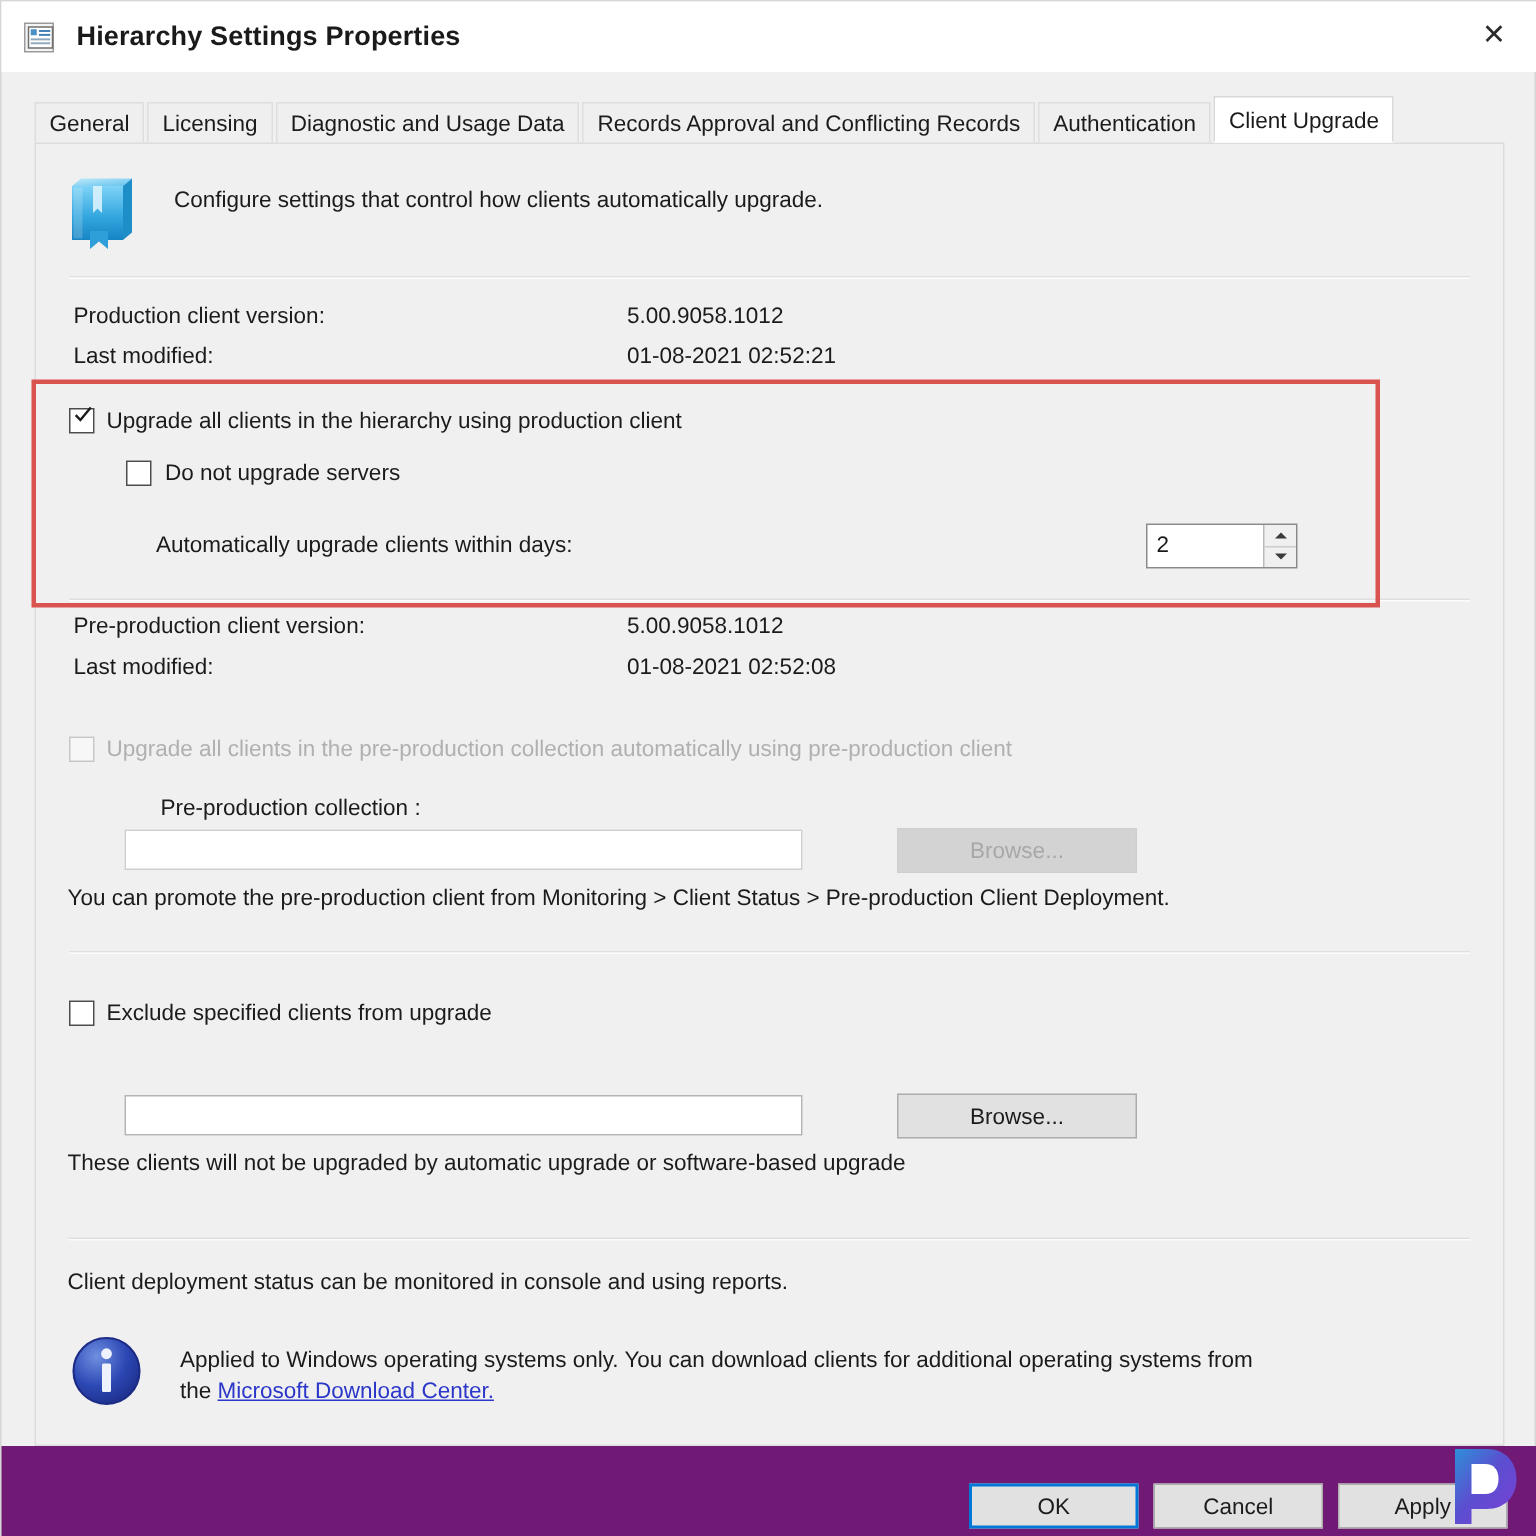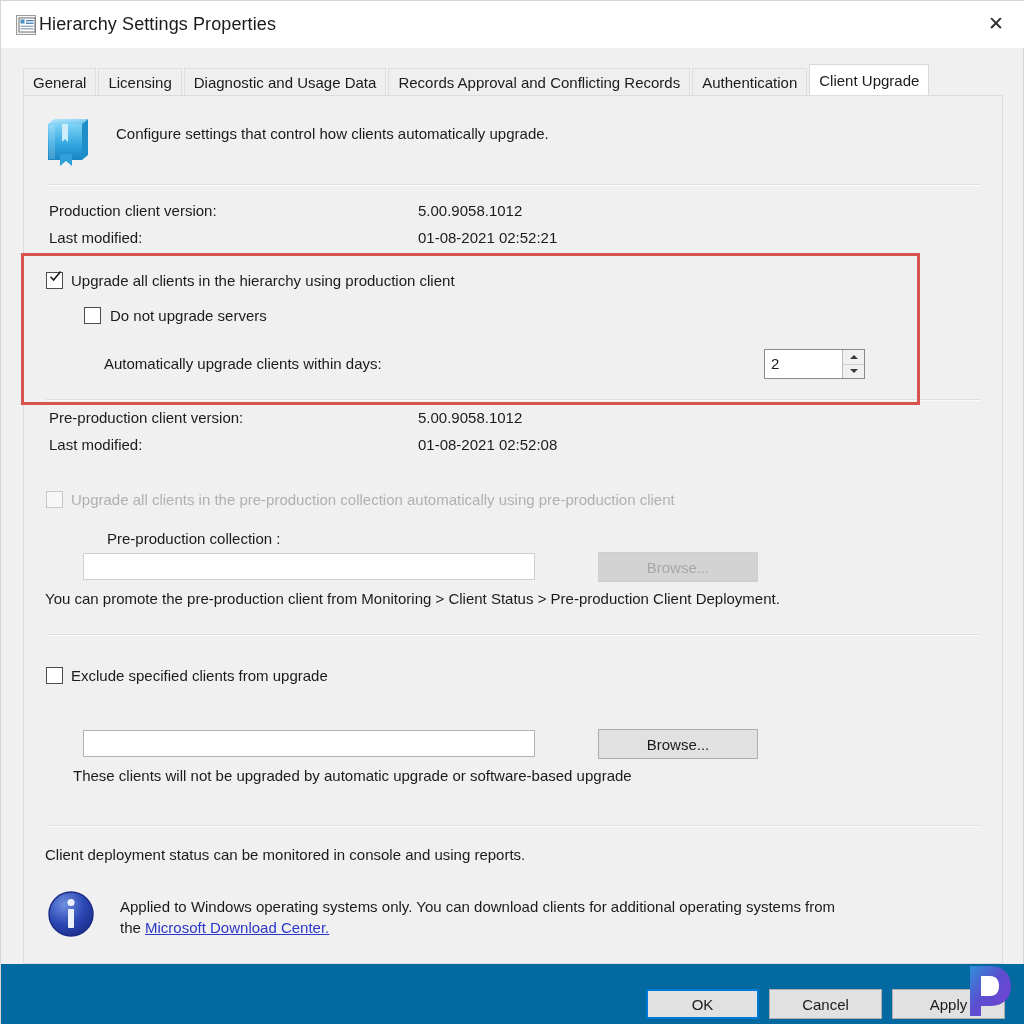--- a/index.html
+++ b/index.html
@@ -36,24 +36,26 @@
     display: flex;
     align-items: center;
   }
   .title-icon {
     width: 24px; height: 24px;
     margin-left: 14px;
     flex: 0 0 auto;
     position: relative;
   }
   .title-text {
+    margin-left: 12px;
     font-size: 18px;
     color: #1a1a1a;
     letter-spacing: 0.1px;
     white-space: nowrap;
+    font-weight: bold;
   }
   .titlebar-close {
     position: absolute;
     right: 0; top: 0;
     width: 58px; height: 44px;
     display: flex;
     align-items: center;
     justify-content: center;
     font-size: 19px;
     color: #2b2b2b;
@@ -242,21 +244,21 @@
     z-index: 20;
   }
 
   
   .footer {
     position: absolute;
     left: 0;
     top: 963px;
     width: 1024px;
     height: 61px;
-    background: #0369a1;
+    background: #701a75;
   }
 
   .para {
     position: absolute;
     font-size: 15px;
     color: #1b1b1b;
     line-height: 21px;
   }
 
   .watermark {
@@ -376,21 +378,21 @@
 
     <div class="hsep" style="left:22px; top:538px; width:934px;"></div>
 
     <div class="cb" style="left:22px; top:571px;"></div>
     <div class="lbl" style="left:47px; top:571px;">Exclude specified clients from upgrade</div>
 
     <div class="lbl" style="left:63px; top:634px;">Exclusion collection :</div>
     <div class="tbox" style="left:59px; top:634px; width:452px; height:27px;"></div>
     <div class="btn" style="left:574px; top:633px; width:160px; height:30px;">Browse...</div>
 
-    <div class="lbl" style="left:21px; top:671px;margin-left:28px;">These clients will not be upgraded by automatic upgrade or software-based upgrade</div>
+    <div class="lbl" style="left:21px; top:671px;">These clients will not be upgraded by automatic upgrade or software-based upgrade</div>
 
     <div class="hsep" style="left:22px; top:729px; width:934px;"></div>
 
     <div class="lbl" style="left:21px; top:750px;">Client deployment status can be monitored in console and using reports.</div>
 
     <span style="position:absolute; left:22px; top:793px;">
       <svg width="50" height="50" viewBox="0 0 50 50">
         <defs>
           <radialGradient id="infog" cx="35%" cy="28%" r="82%">
             <stop offset="0%" stop-color="#6f8fe0"></stop>

